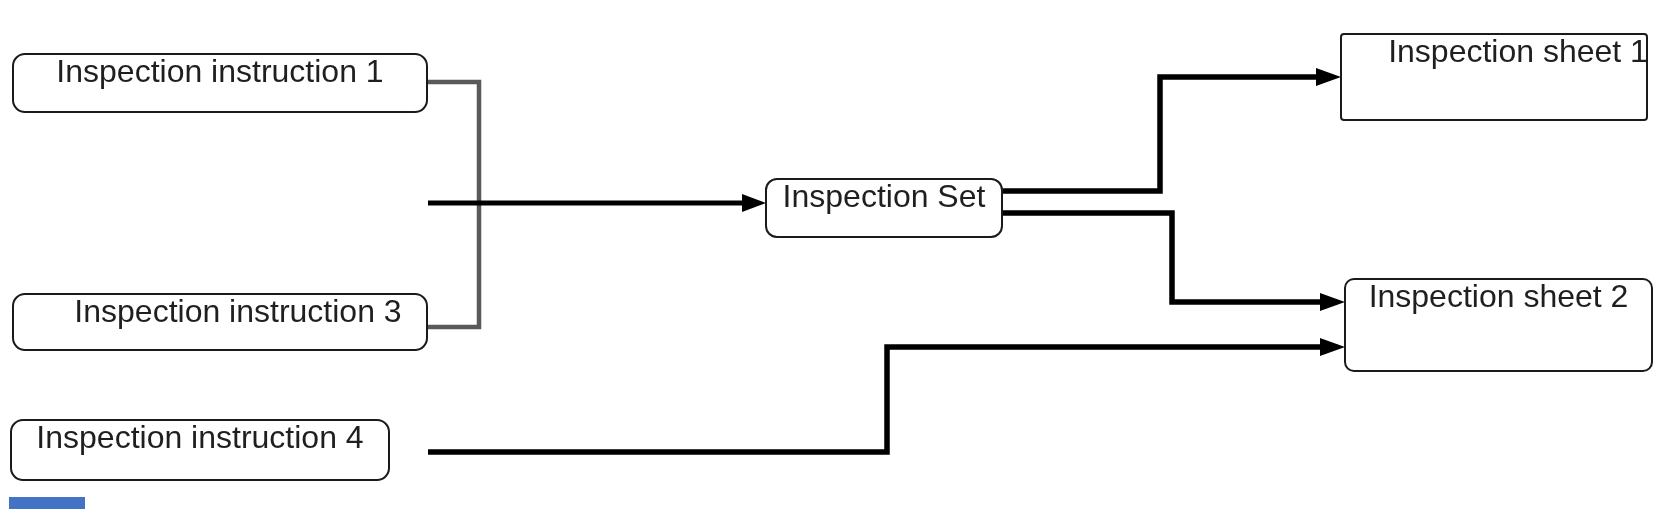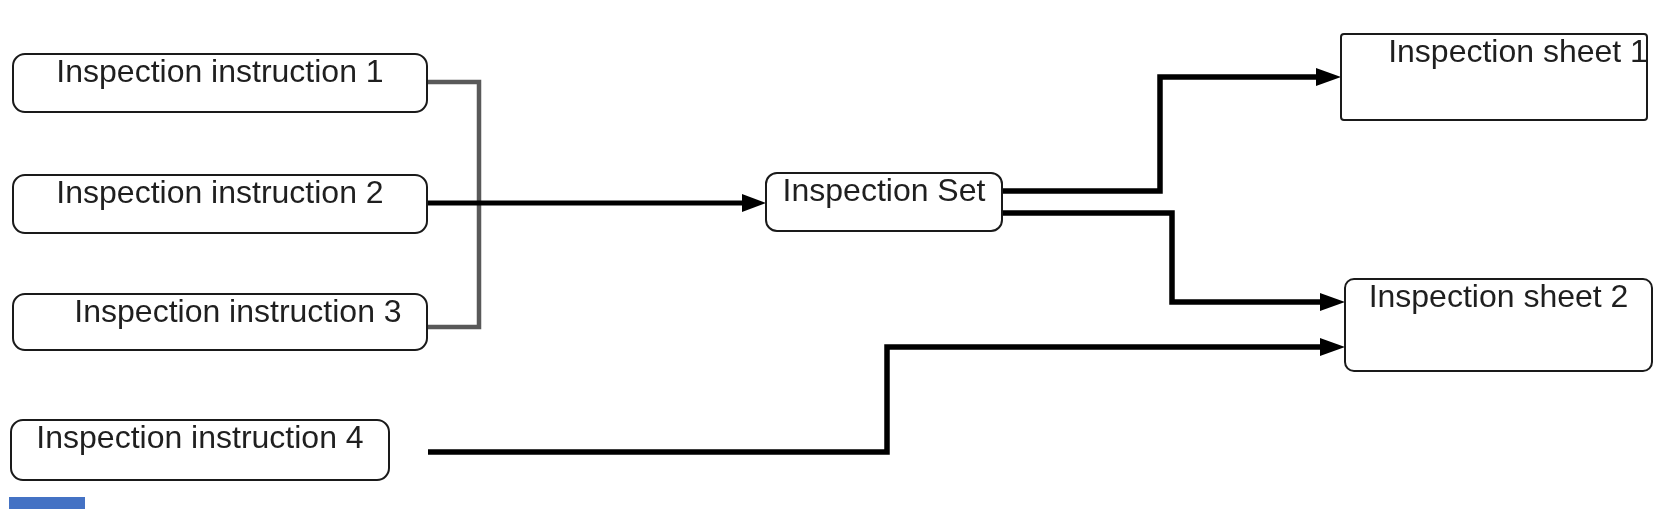--- a/index.html
+++ b/index.html
@@ -35,21 +35,21 @@
     font-size: 32px;
     line-height: 1;
     white-space: nowrap;
     letter-spacing: 0px;
   }
   .instr { width: 416px; height: 60px; left: 12px; }
   #node-instruction1 { top: 53px; }
   #node-instruction2 { top: 174px; }
   #node-instruction3 { top: 293px; height: 58px; padding-left: 36px; }
   #node-instruction4 { top: 419px; left: 10px; width: 380px; height: 62px; }
-  #node-set   { left: 765px;  top: 172px; width: 238px; height: 60px; border-radius: 12px; }
+  #node-set   { left: 765px;  top: 178px; width: 238px; height: 60px; border-radius: 12px; }
   #node-sheet1 { left: 1340px; top: 33px;  width: 308px; height: 88px; border-radius: 4px; padding-left: 48px; }
   #node-sheet2 { left: 1344px; top: 278px; width: 309px; height: 94px; border-radius: 10px; }
   .accent-bar {
     position: absolute;
     left: 9px;
     top: 497px;
     width: 76px;
     height: 12px;
   }
 </style>
@@ -72,23 +72,20 @@
     <polygon points="1345,302 1320,293 1320,311" fill="#000000"></polygon>
 
     <path d="M 428 452 H 887 V 347 H 1322" fill="none" stroke="#000000" stroke-width="5.5"></path>
     <polygon points="1345,347 1320,338 1320,356" fill="#000000"></polygon>
   </svg>
 
   <div class="node instr" id="node-instruction1">
     <span>Inspection instruction 1</span>
   </div>
 
-  <div class="node instr" id="node-instruction2">
-    <span>Inspection instruction 2</span>
-  </div>
 
   <div class="node instr" id="node-instruction3">
     <span>Inspection instruction 3</span>
   </div>
 
   <div class="node instr" id="node-instruction4">
     <span>Inspection instruction 4</span>
   </div>
 
   <div class="node" id="node-set">

